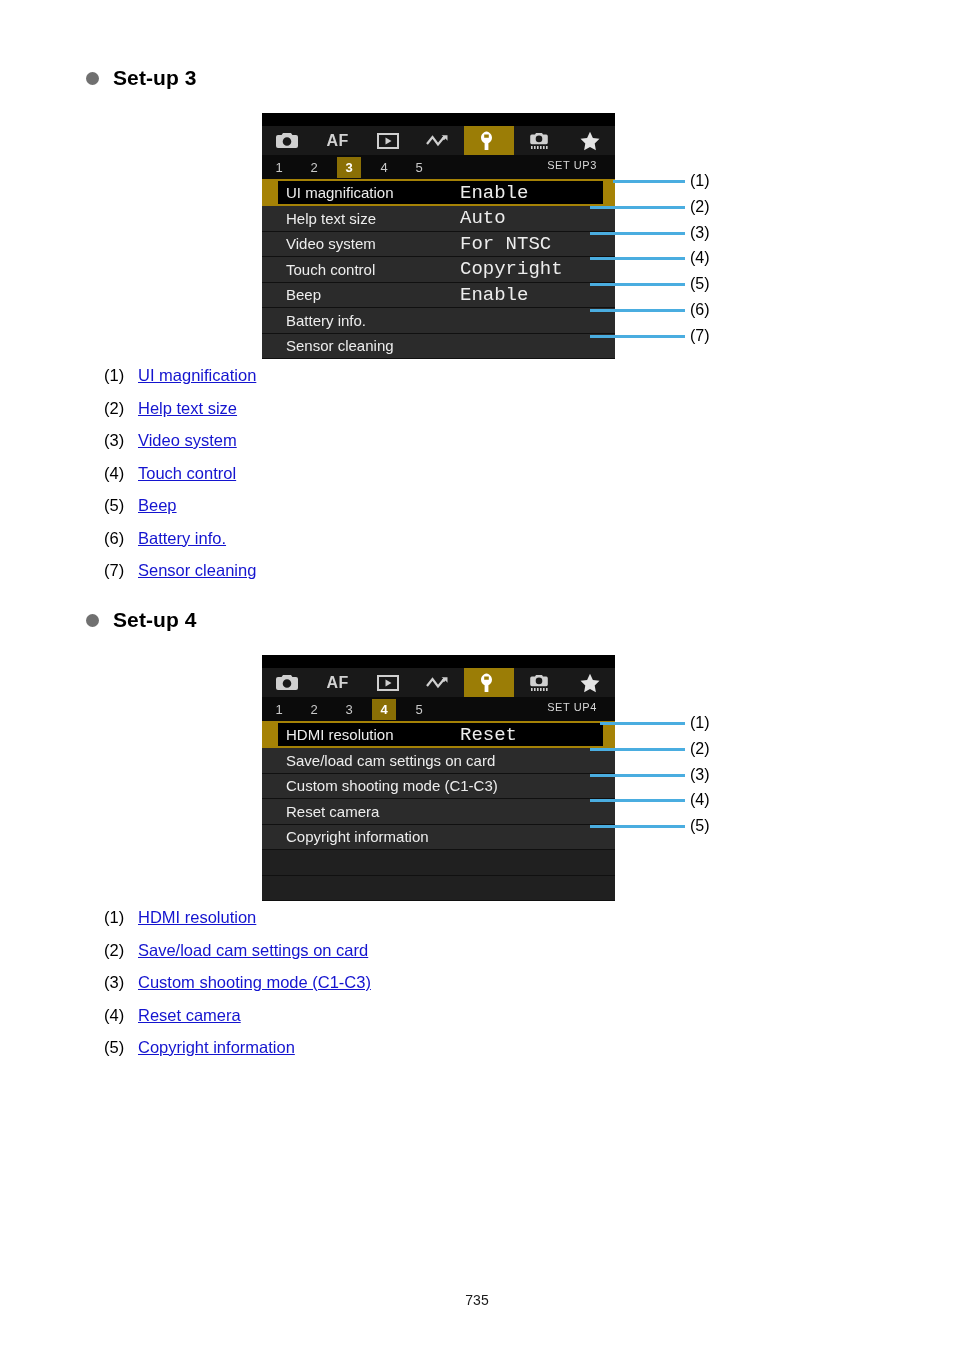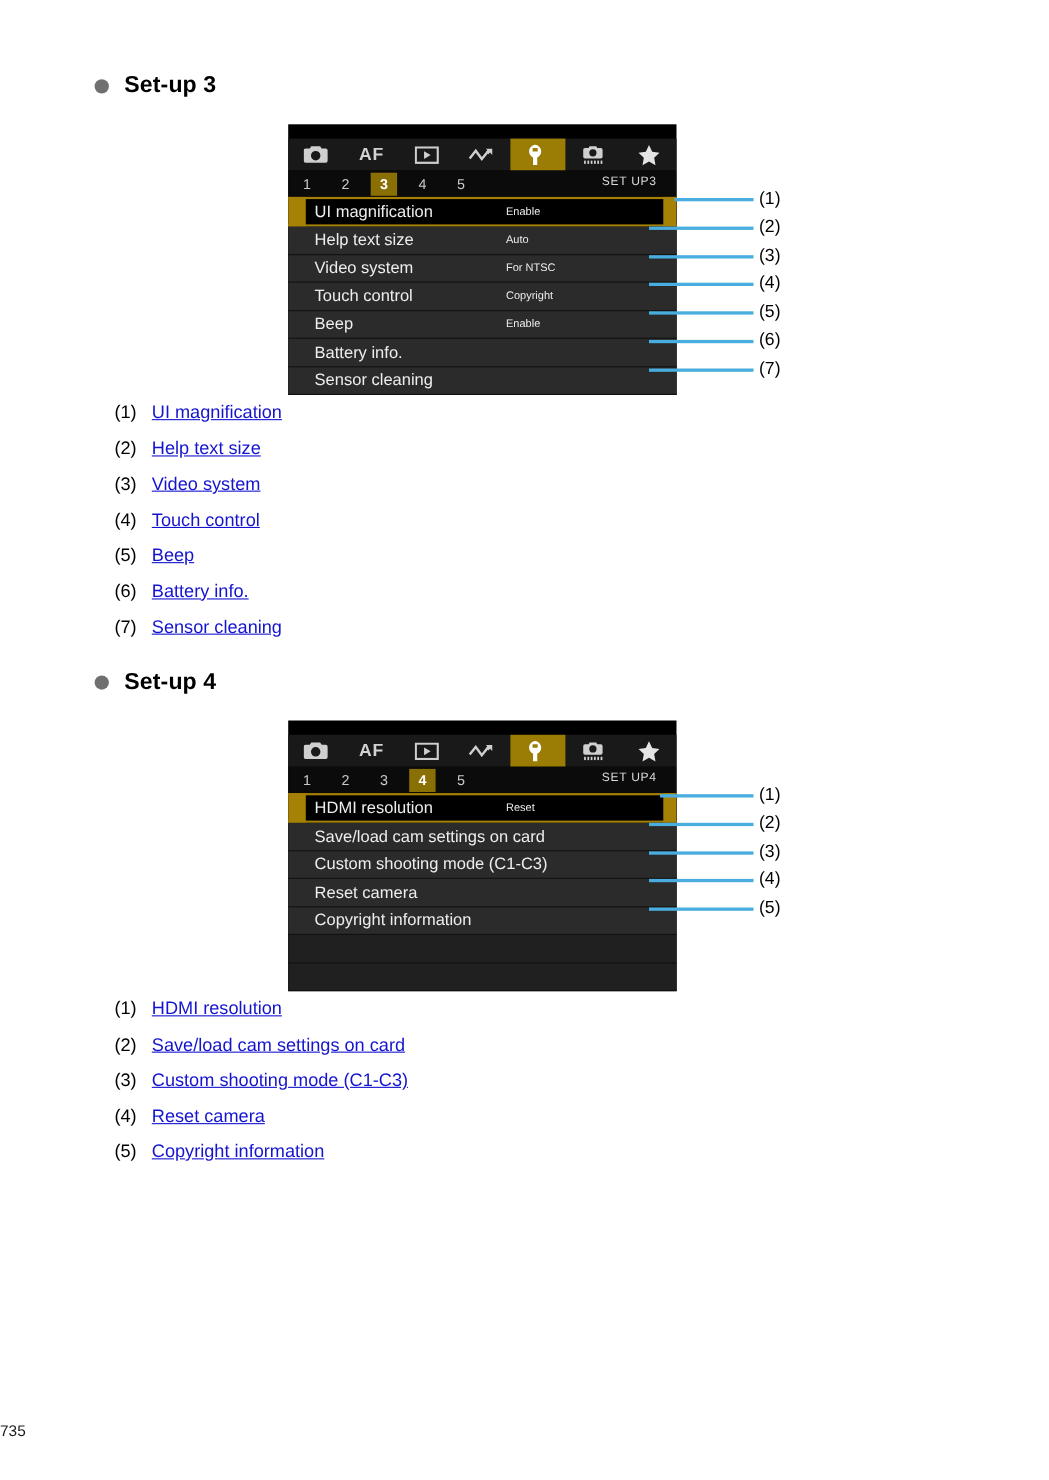--- a/index.html
+++ b/index.html
@@ -122,24 +122,24 @@
     position: absolute;
     left: 24px;
     font-size: 15px;
     color: #ededed;
     white-space: nowrap;
     font-family: "Liberation Sans", sans-serif;
   }
   .cam-row .row-value {
     position: absolute;
     left: 198px;
-    font-size: 10px;
+    font-size: 19px;
     color: #ededed;
     white-space: nowrap;
-    font-family: Liberation Sans, sans-serif;
+    font-family: Liberation Mono, monospace;
   }
   .cam-row.selected {
     background: #000000;
     border-top: 2px solid #a58206;
     border-bottom: 2px solid #a58206;
     border-left: 0;
     height: 27px;
   }
   .cam-row.selected::before {
     content: "";
@@ -189,21 +189,21 @@
     color: #1414cf;
     text-decoration: underline;
     cursor: pointer;
   }
 
   
   .page-number {
     position: absolute;
     left: 0;
     width: 954px;
-    text-align: left;
+    text-align: center;
     font-size: 14px;
     color: #1a1a1a;
   }
 </style>
 </head>
 <body>
 
 <div class="section-heading" style="left:86px; top:66px;">
   <span class="bullet-dot"></span>
   <span class="heading-text">Set-up 3</span>

